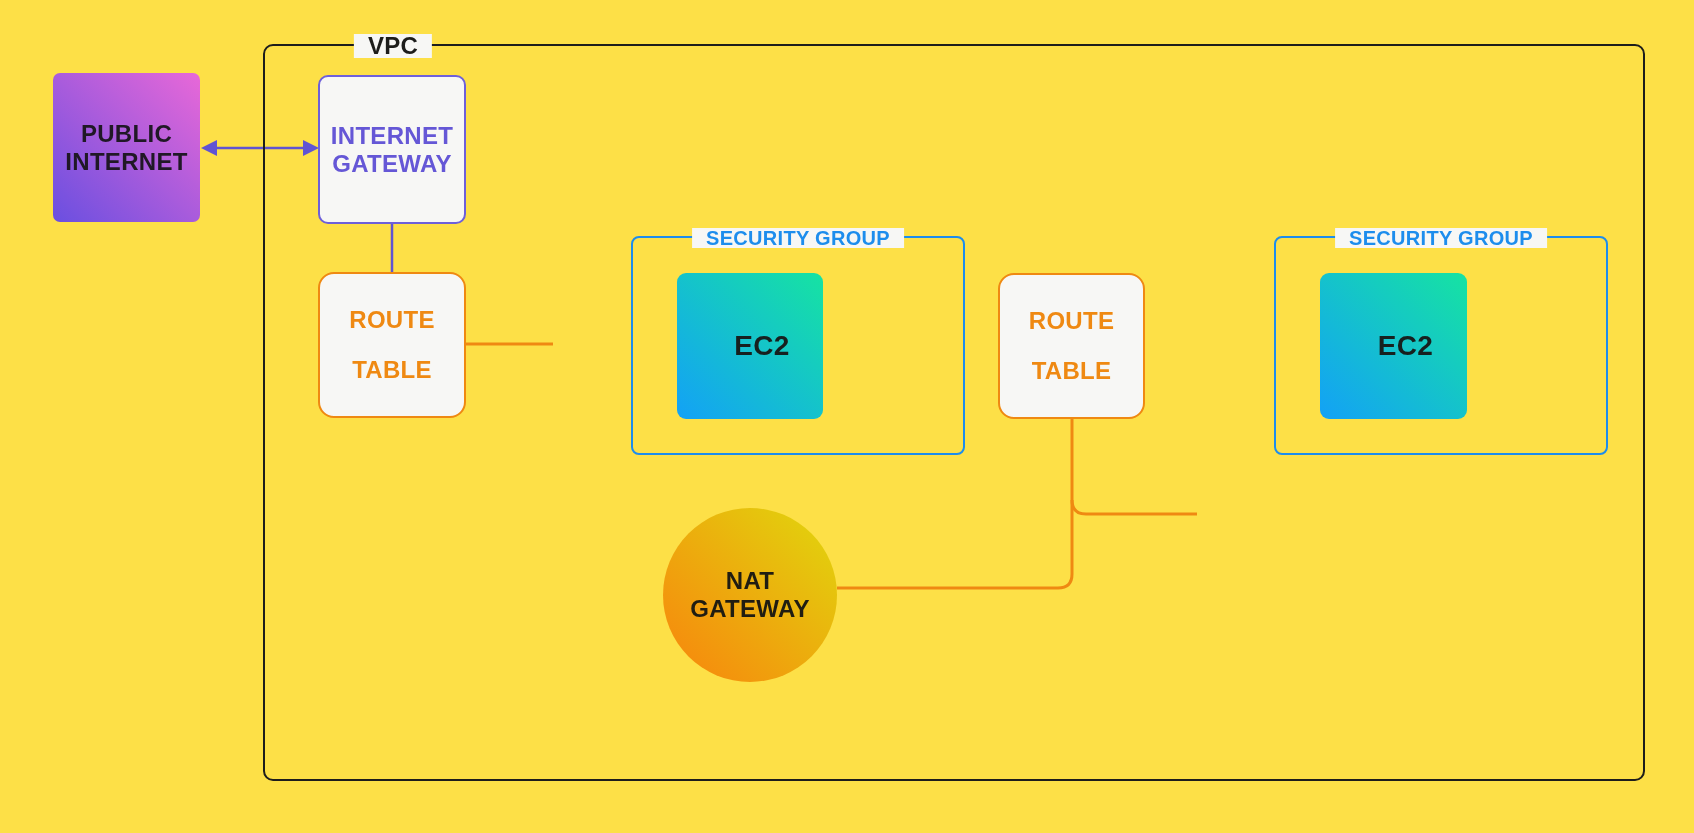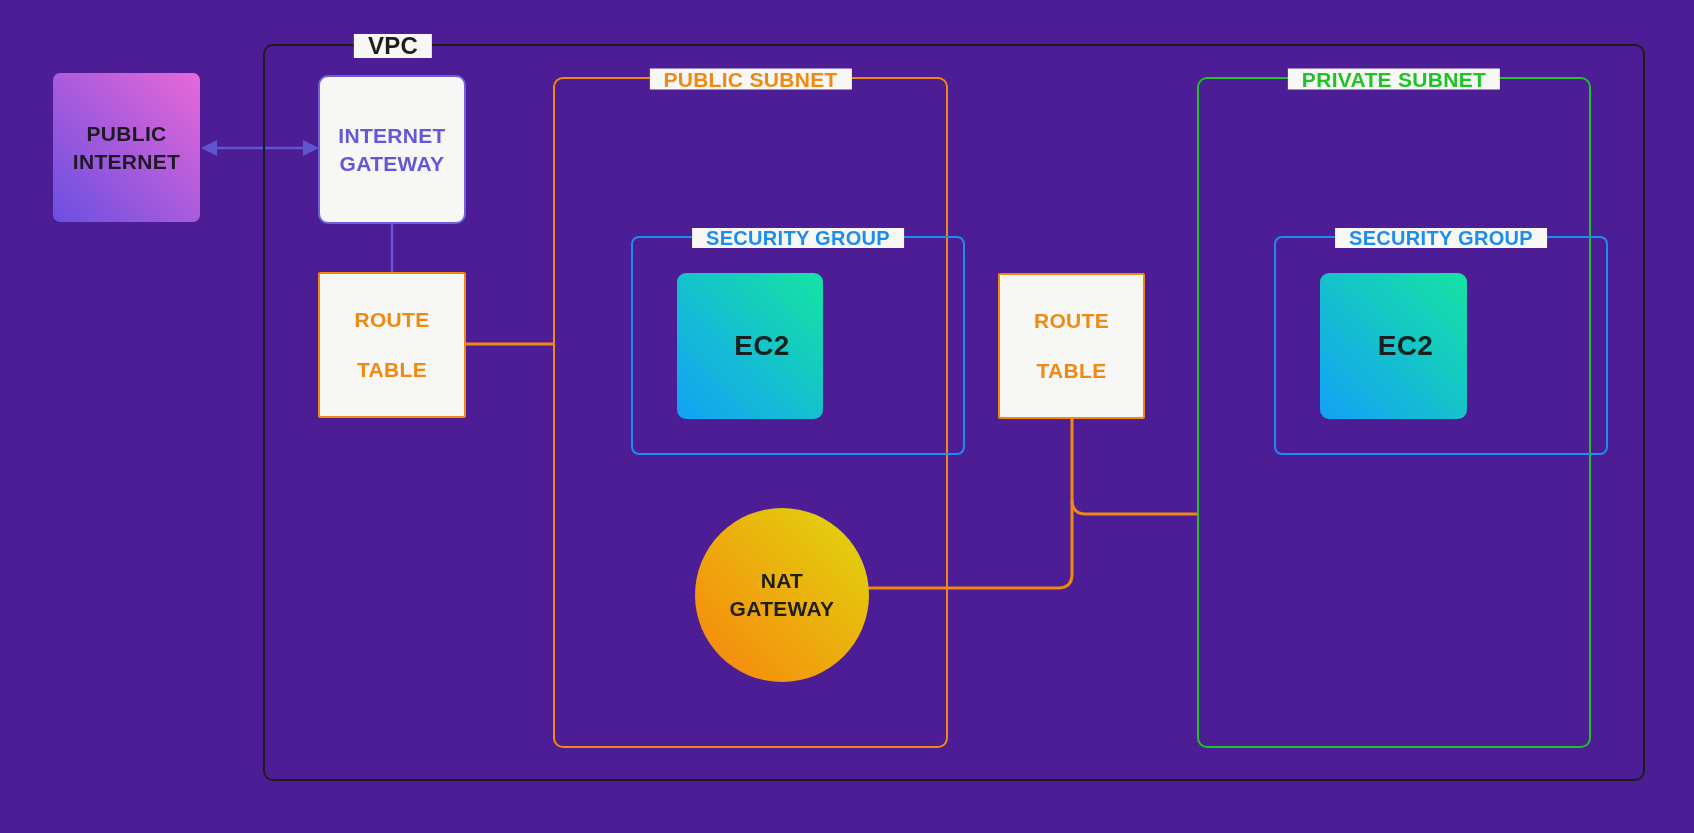--- a/index.html
+++ b/index.html
@@ -1,17 +1,17 @@
 <!DOCTYPE html>
 <html><head>
 <meta charset="utf-8">
 <style>
   html,body{margin:0;padding:0;background:#f7f7f5;}
   .stage{
-    position:relative;width:1694px;height:833px;background:#4c1d95;overflow:hidden;
+    position:relative;width:1694px;height:833px;background:#fde047;overflow:hidden;
     font-family:"Liberation Sans","DejaVu Sans",sans-serif;
   }
   .stage *{box-sizing:border-box;}
   svg.connectors{position:absolute;left:0;top:0;width:1694px;height:833px;pointer-events:none;}
 
   
   .frame{position:absolute;border-radius:10px;}
   .frame-label{
     position:absolute;top:0;transform:translate(-50%,-50%);
     background:#f7f7f5;padding:0 14px;white-space:nowrap;
@@ -26,44 +26,44 @@
   .sg{border:2.5px solid #1d8ded;border-radius:8px;margin-left:48px;}
   .sg .frame-label{left:50%;font-size:20px;color:#1d8ded;}
   .sg-public{left:583px;top:236px;width:334px;height:219px;}
   .sg-private{left:1226px;top:236px;width:334px;height:219px;}
 
   
   .node{
     position:absolute;display:flex;flex-direction:column;align-items:center;justify-content:center;
     text-align:center;font-weight:bold;letter-spacing:.3px;
   }
-  .node span{display:block;line-height:28px;font-size:21px;}
+  .node span{display:block;line-height:28px;font-size:24px;}
   .public-internet{
     left:53px;top:73px;width:147px;height:149px;border-radius:7px;
     background:linear-gradient(to top right,#6a4fe0,#e868d8);color:#201826;
   }
   .internet-gateway{
     left:318px;top:75px;width:148px;height:149px;border-radius:10px;
     border:2.5px solid #6e60da;color:#6557d6;background:#f7f7f5;
   }
   .route-table{
-    border-radius:2px;border:2.5px solid #ef8912;color:#ef8912;background:#f7f7f5;gap:22px;
+    border-radius:16px;border:2.5px solid #ef8912;color:#ef8912;background:#f7f7f5;gap:22px;
   }
   .route-table-public{left:318px;top:272px;width:148px;height:146px;}
   .route-table-private{left:998px;top:273px;width:147px;height:146px;}
   .ec2{
     border-radius:9px;background:linear-gradient(to top right,#13a1f6,#16e3a2);
     color:#17201f;
     padding-left:24px;
   }
   .ec2 span{font-size:28px;}
   .ec2-public{left:677px;top:273px;width:146px;height:146px;}
   .ec2-private{left:1320px;top:273px;width:147px;height:146px;}
   .nat-gateway{
-    left:695px;top:508px;width:174px;height:174px;border-radius:50%;
+    left:663px;top:508px;width:174px;height:174px;border-radius:50%;
     background:linear-gradient(to top right,#f8830d,#e0d80d);color:#201d12;
   }
 </style>
 </head>
 <body>
 
 <div class="stage">
 
   <svg class="connectors" viewBox="0 0 1694 833">
 
@@ -94,45 +94,39 @@
   <div class="node internet-gateway">
     <span>INTERNET</span>
     <span>GATEWAY</span>
   </div>
 
   <div class="node route-table route-table-public">
     <span>ROUTE</span>
     <span>TABLE</span>
   </div>
 
-  <div class="frame subnet-public">
-    <span class="frame-label">PUBLIC SUBNET</span>
-  </div>
 
   <div class="frame sg sg-public">
     <span class="frame-label">SECURITY GROUP</span>
   </div>
 
   <div class="node ec2 ec2-public">
     <span>EC2</span>
   </div>
 
   <div class="node nat-gateway">
     <span>NAT</span>
     <span>GATEWAY</span>
   </div>
 
   <div class="node route-table route-table-private">
     <span>ROUTE</span>
     <span>TABLE</span>
   </div>
 
-  <div class="frame subnet-private">
-    <span class="frame-label">PRIVATE SUBNET</span>
-  </div>
 
   <div class="frame sg sg-private">
     <span class="frame-label">SECURITY GROUP</span>
   </div>
 
   <div class="node ec2 ec2-private">
     <span>EC2</span>
   </div>
 
 </div>

